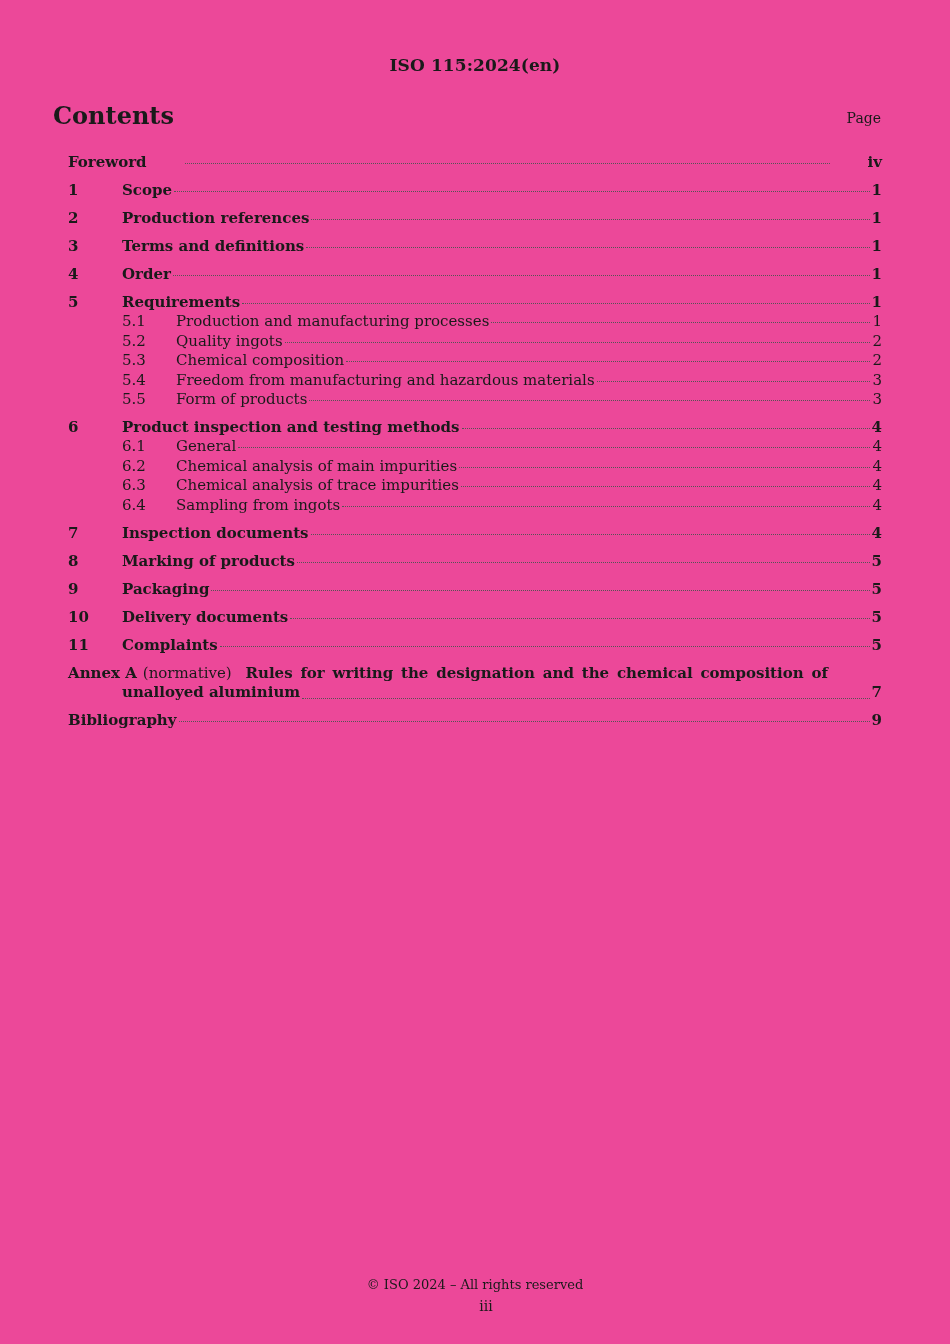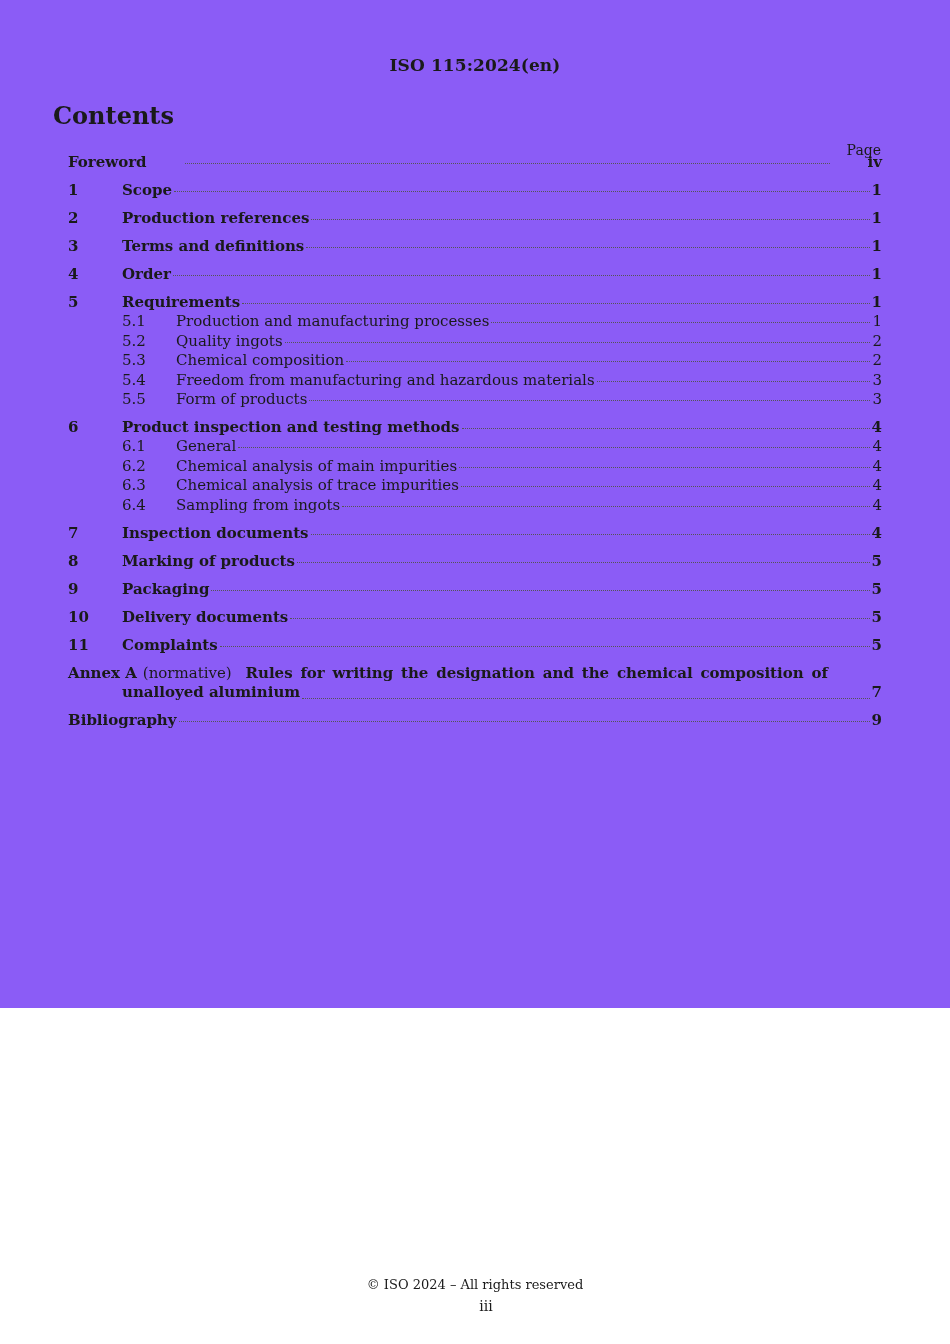--- a/index.html
+++ b/index.html
@@ -6,22 +6,22 @@
     html, body {
       width: 950px;
       height: 1344px;
       background: #ffffff;
       color: #1a1a1a;
       font-family: "DejaVu Serif", "Liberation Serif", serif;
     }
     .page {
       position: relative;
       width: 950px;
-      height: 1008px;
-      background: #8b5cf6;
+      height: 1344px;
+      background: #ec4899;
     }
     .doc-header {
       position: absolute;
       top: 55px;
       left: 0;
       width: 950px;
       text-align: center;
       font-weight: bold;
       font-size: 17px;
       letter-spacing: 0.1px;
@@ -31,21 +31,20 @@
       top: 101px;
       left: 53px;
       font-weight: bold;
       font-size: 24px;
     }
     .page-label {
       position: absolute;
       top: 110px;
       right: 69px;
       font-size: 14px;
-      margin-top: 32px;
     }
     .toc {
       position: absolute;
       top: 153px;
       left: 68px;
       width: 814px;
     }
     .toc-row {
       display: flex;
       align-items: baseline;

